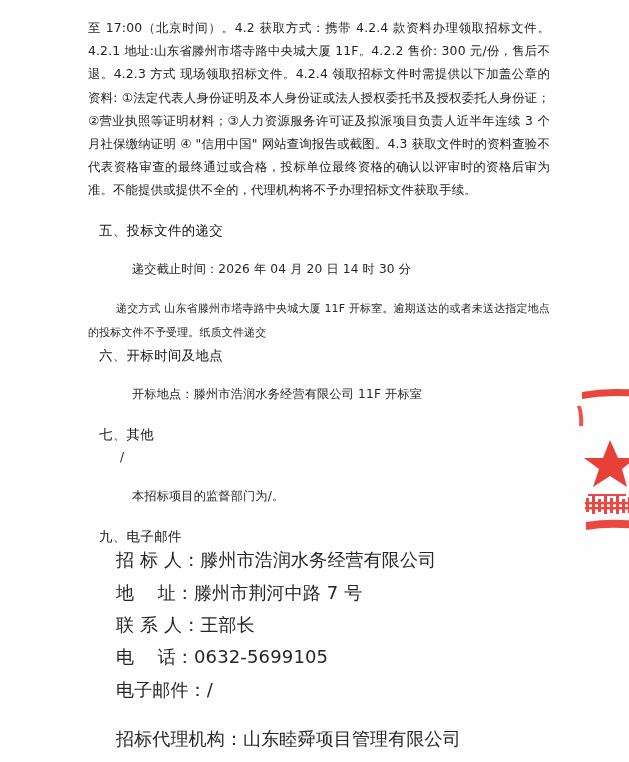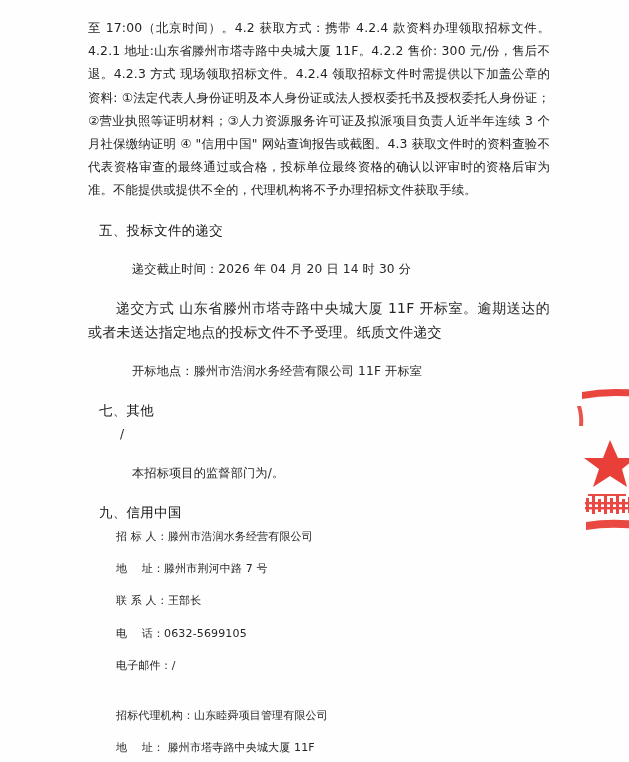--- a/index.html
+++ b/index.html
@@ -54,42 +54,42 @@
   .sub {
     font-size: 12.2px;
     line-height: 23.2px;
     letter-spacing: 0.15px;
     color: #262626;
     margin: 16px;
     padding-left: 28px;
   }
 
   .sub-wrap {
-    font-size: 14px;
+    font-size: 11px;
     line-height: 23.2px;
     letter-spacing: 0.15px;
     color: #262626;
     margin: 0;
     padding-left: 0px;
     text-indent: 28px;
     text-align: justify;
     text-justify: inter-ideograph;
   }
 
   .slash-line {
     font-size: 12.2px;
     line-height: 23.2px;
     color: #262626;
     margin: 0;
     padding-left: 32px;
   }
 
   
   .c-row {
-    font-size: 11px;
+    font-size: 18px;
     line-height: 23.4px;
     letter-spacing: 0.15px;
     color: #262626;
     margin: 0;
     padding-left: 28px;
     white-space: pre;
   }
 
   .gap-sm { display: block; height: 9px; }
   .gap-md { display: block; height: 17px; }
@@ -113,28 +113,29 @@
   <div class="doc-body">
 
     <p class="para">至 17:00（北京时间）。4.2 获取方式：携带 4.2.4 款资料办理领取招标文件。4.2.1 地址:山东省滕州市塔寺路中央城大厦 11F。4.2.2 售价: 300 元/份，售后不退。4.2.3 方式 现场领取招标文件。4.2.4 领取招标文件时需提供以下加盖公章的资料: ①法定代表人身份证明及本人身份证或法人授权委托书及授权委托人身份证；②营业执照等证明材料；③人力资源服务许可证及拟派项目负责人近半年连续 3 个月社保缴纳证明 ④ "信用中国" 网站查询报告或截图。4.3 获取文件时的资料查验不代表资格审查的最终通过或合格，投标单位最终资格的确认以评审时的资格后审为准。不能提供或提供不全的，代理机构将不予办理招标文件获取手续。</p>
 
     <span class="gap-md"></span>
 
     <h2 class="heading">五、投标文件的递交</h2>
     <p class="sub">递交截止时间：2026 年 04 月 20 日  14 时 30 分</p>
     <p class="sub-wrap">递交方式 山东省滕州市塔寺路中央城大厦 11F 开标室。逾期送达的或者未送达指定地点的投标文件不予受理。纸质文件递交</p>
 
+    <h2 class="heading">六、开标时间及地点</h2>
     <p class="sub">开标地点：滕州市浩润水务经营有限公司 11F 开标室</p>
 
     <h2 class="heading">七、其他</h2>
     <p class="slash-line">/</p>
 
     <p class="sub">本招标项目的监督部门为/。</p>
 
-    <h2 class="heading">九、信用中国</h2>
+    <h2 class="heading">九、电子邮件</h2>
 
     <p class="c-row"><span>招 标 人：</span><span>滕州市浩润水务经营有限公司</span></p>
 
     <span class="gap-sm"></span>
 
     <p class="c-row"><span>地    址：</span><span>滕州市荆河中路 7 号</span></p>
 
     <span class="gap-sm"></span>
 
     <p class="c-row"><span>联 系 人：</span><span>王部长</span></p>

